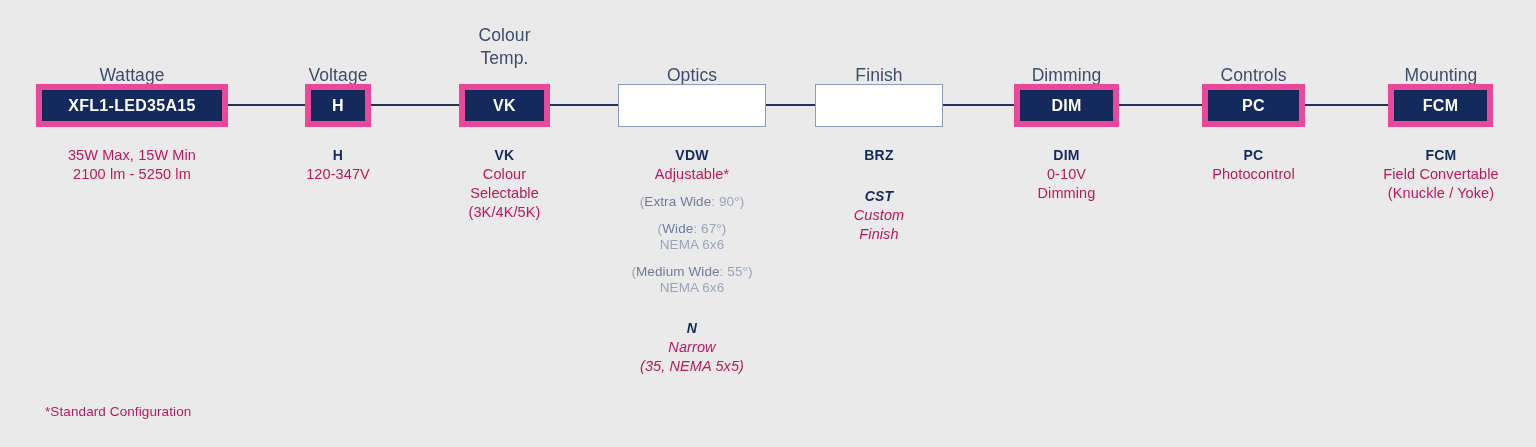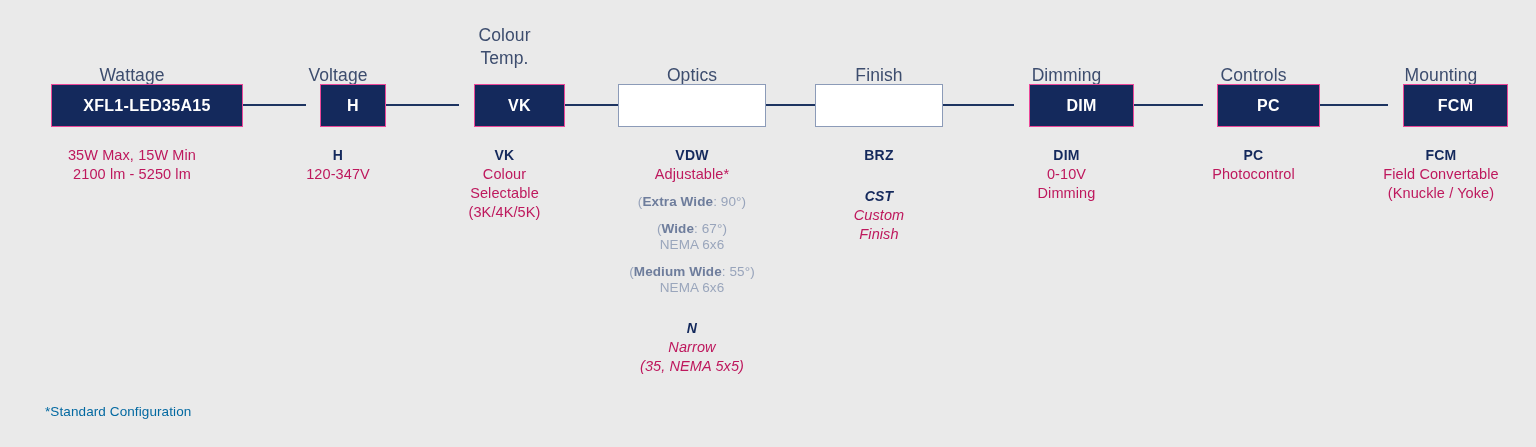--- a/index.html
+++ b/index.html
@@ -57,22 +57,21 @@
     align-items: center;
     justify-content: center;
     font-size: 16px;
     font-weight: bold;
     letter-spacing: 0.3px;
   }
 
   .box.filled {
     background: #14295c;
     color: #ffffff;
-    border: 1px solid #ec4899;
-    margin-left: 15px;
+    border: 6px solid #ec4899;
   }
 
   .box.empty {
     background: #ffffff;
     border: 1px solid #8c9bb8;
   }
 
   
   .details {
     position: absolute;
@@ -107,36 +106,36 @@
   .sub {
     margin-top: 10px;
     font-size: 13.5px;
     line-height: 16.5px;
     color: #98a4bb;
     letter-spacing: 0.1px;
   }
 
   .sub b {
     color: #6e7d9c;
-    font-weight: bold;
+    font-weight: normal;
   }
 
   .sub .nema {
     color: #9aa6bc;
   }
 
   .spacer-n { margin-top: 32px; }
 
   
   .footnote {
     position: absolute;
     left: 45px;
     top: 404px;
     font-size: 13.5px;
-    color: #0369a1;
+    color: #be185d;
     letter-spacing: 0.1px;
   }
 </style>
 </head>
 <body>
 
 <div id="diagram">
 
   <div class="rail" style="left:228px;width:78px;"></div>
   <div class="rail" style="left:370px;width:89px;"></div>

